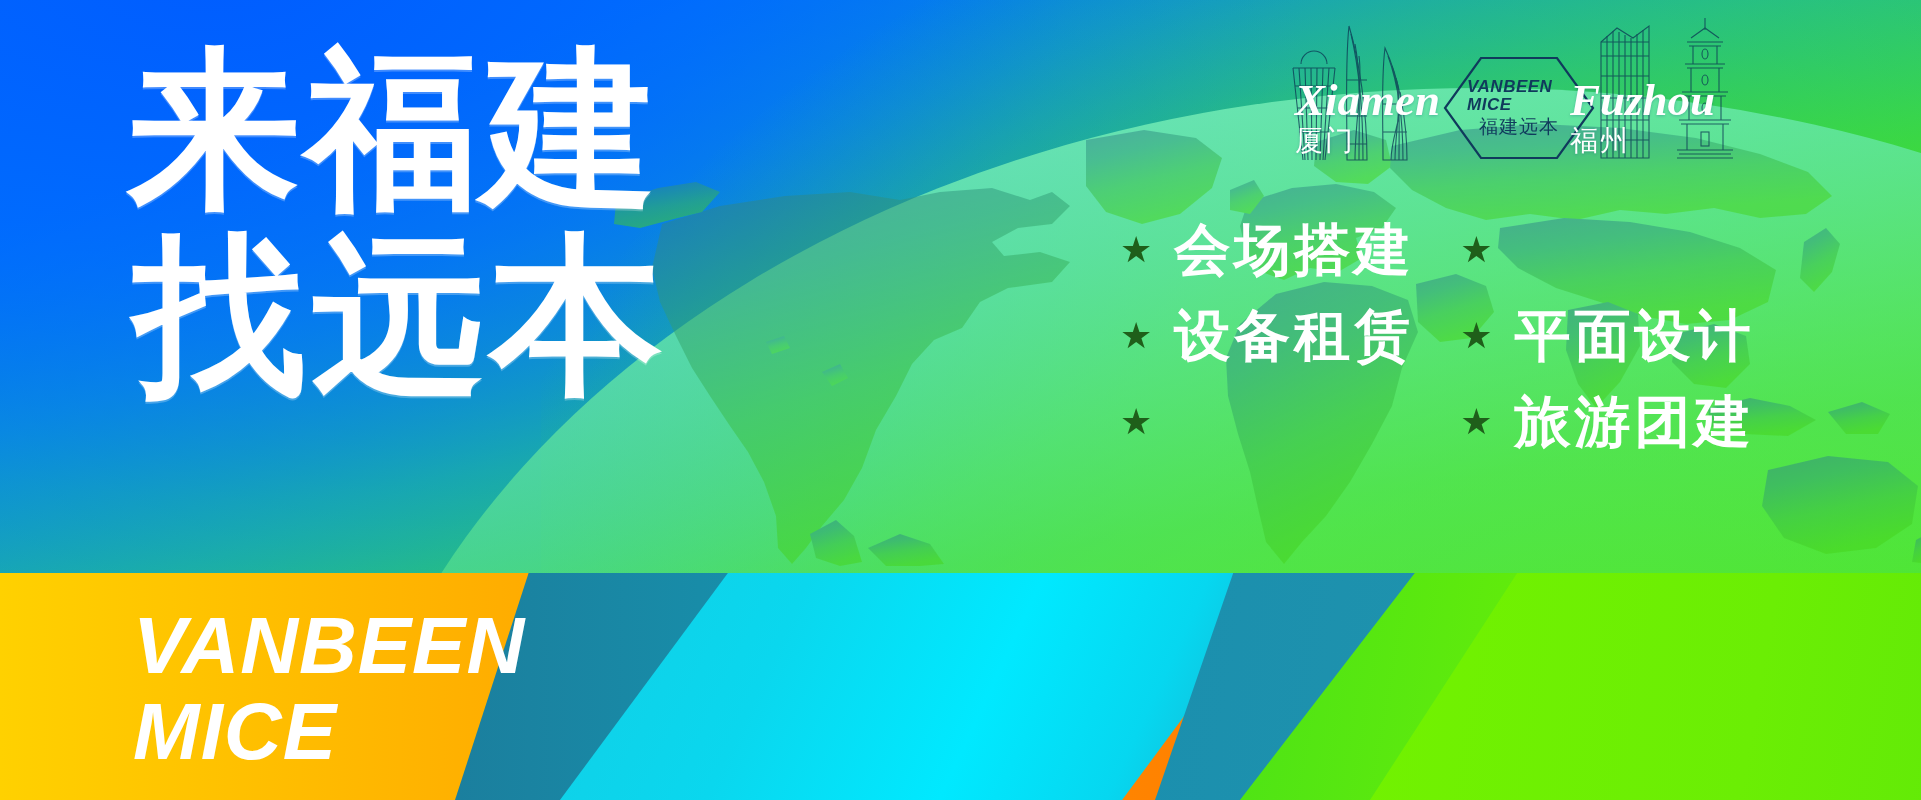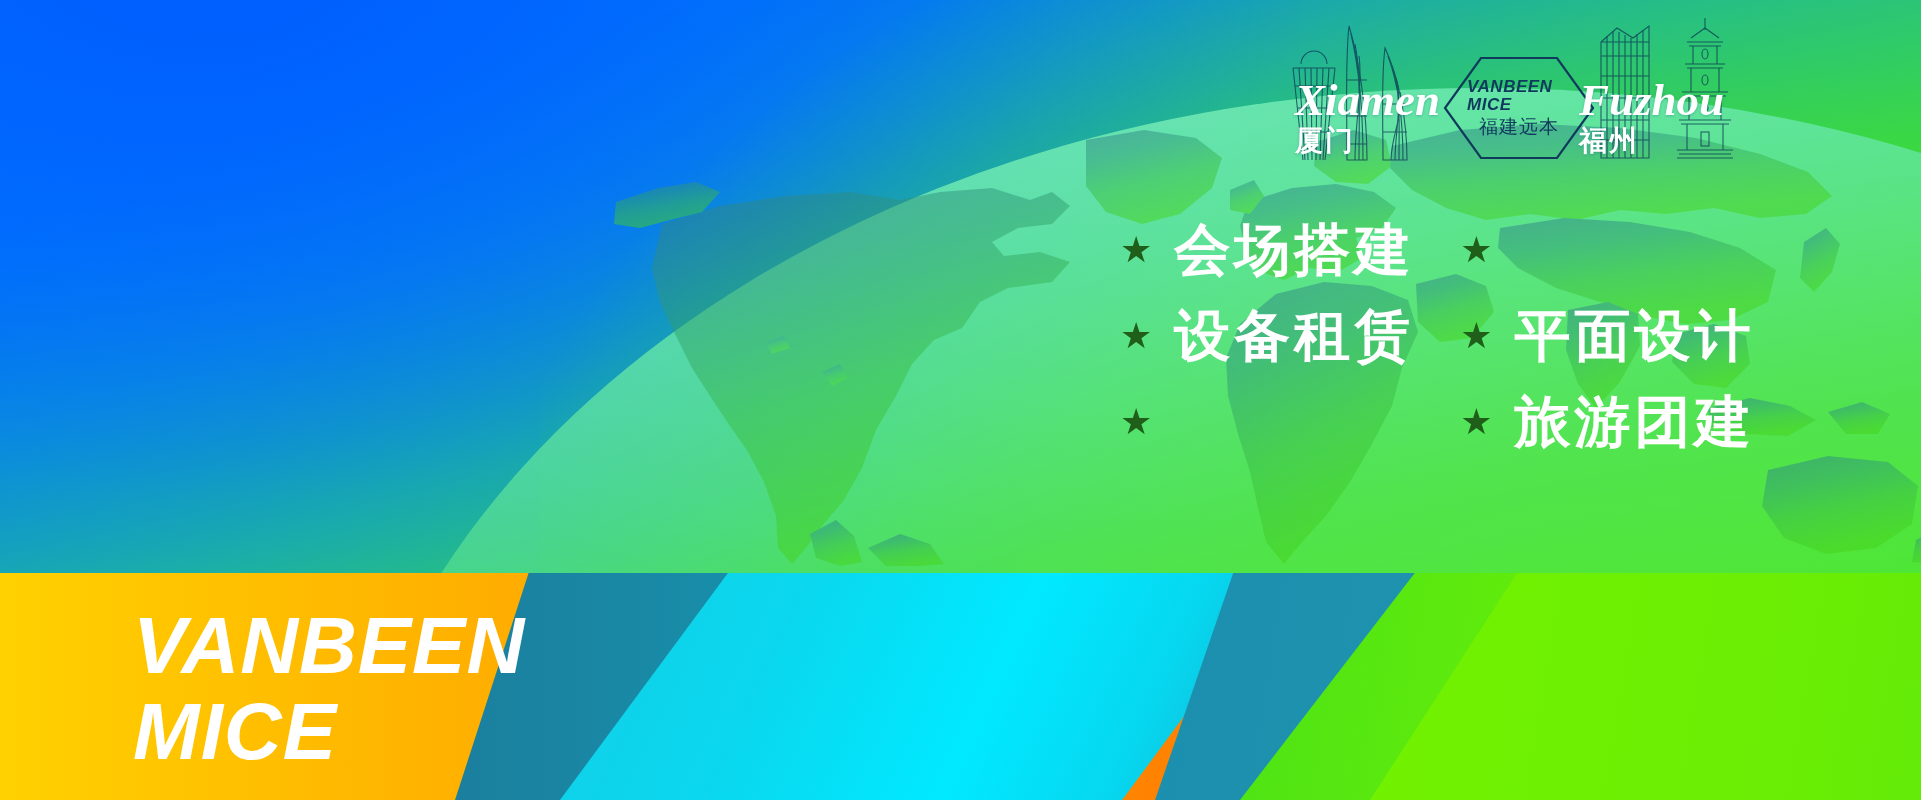--- a/index.html
+++ b/index.html
@@ -162,26 +162,26 @@
   .city .en {
     display:block;
     font-size: 45px;
     letter-spacing: 0px;
     font-family: Liberation Serif, serif;
   }
   .city .cn {
     display:block;
     font-size: 28px;
     font-style: normal;
-    font-weight: bold;
+    font-weight: normal;
     margin-top: 4px;
     letter-spacing: 2px;
   }
   .city-xiamen { left: 0px;  top: 72px; }
-  .city-fuzhou { left: 284px; top: 72px; }
+  .city-fuzhou { left: 275px; top: 72px; }
 
   .hexlogo {
     position: absolute;
     left: 148px; top: 50px;
     width: 152px; height: 104px;
   }
   .hexlogo .hexsvg { position:absolute; left:0; top:0; }
   .hexlogo .hextext {
     position: absolute;
     left: 0; top: 0;
@@ -330,20 +330,24 @@
                    L1184,442 L1162,410 Z"></path>
 
           <path d="M1316,444 L1330,436 L1330,468 L1312,466 Z"></path>
 
           <path d="M222,276 L240,268 L248,282 L232,290 Z"></path>
           <path d="M166,246 L184,240 L190,252 L172,258 Z"></path>
         </g>
       </svg>
     </div>
 
+    <div class="headline">
+      <span class="ln ln1">来福建</span>
+      <span class="ln ln2">找远本</span>
+    </div>
 
     <div class="services">
       <div class="svc">
         <span class="star">★</span>
         <span class="lbl">会场搭建</span>
       </div>
       <div class="svc">
         <span class="star">★</span>
       </div>
       <div class="svc">

